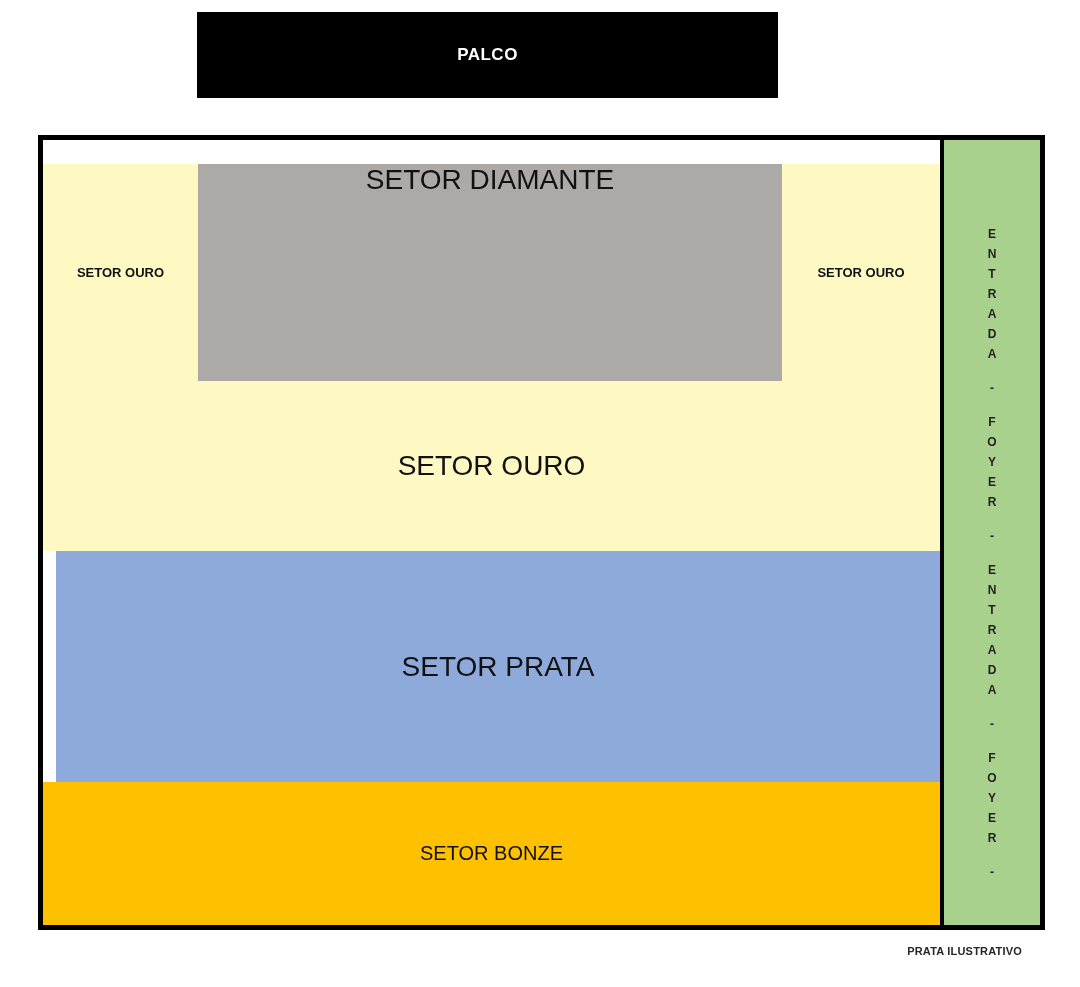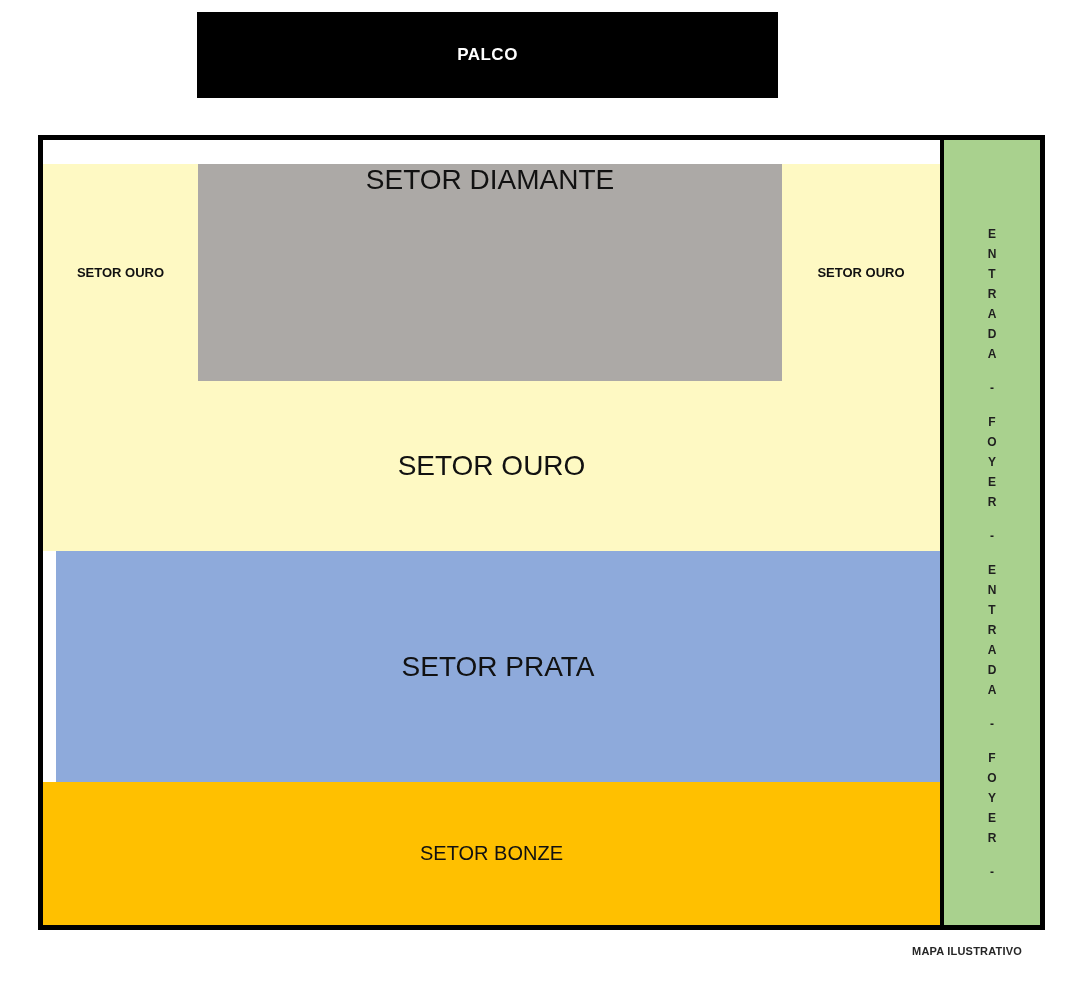--- a/index.html
+++ b/index.html
@@ -157,15 +157,15 @@
         <div class="vchar">F</div>
         <div class="vchar">O</div>
         <div class="vchar">Y</div>
         <div class="vchar">E</div>
         <div class="vchar">R</div>
         <div class="vdash">-</div>
       </div>
 
   </div>
 
-  <div class="map-footnote">MAPA ILUSTRATIVO</div>
+  <div class="map-footnote">PRATA ILUSTRATIVO</div>
 
 </div>
 
 </body></html>

